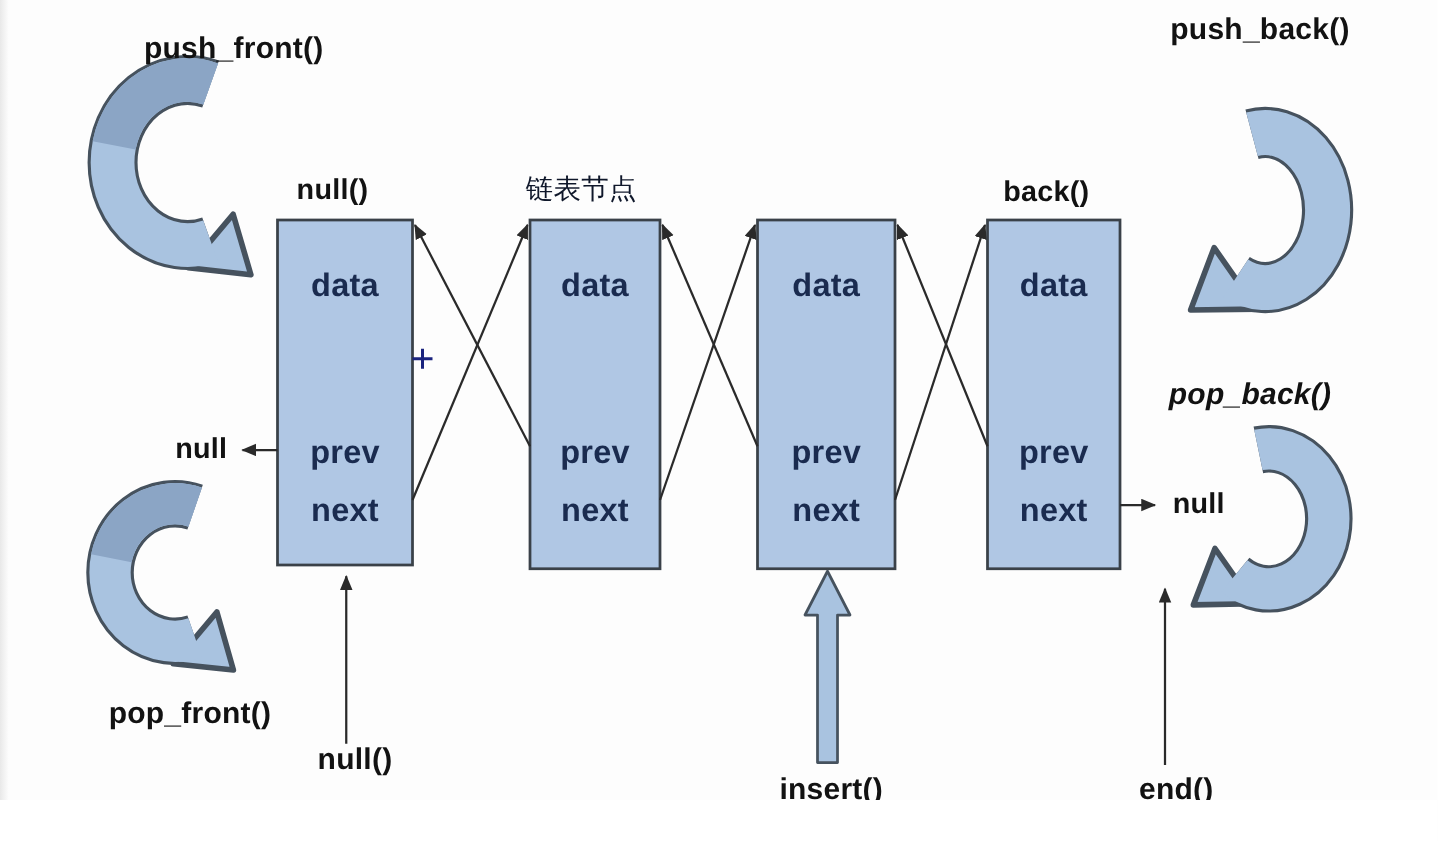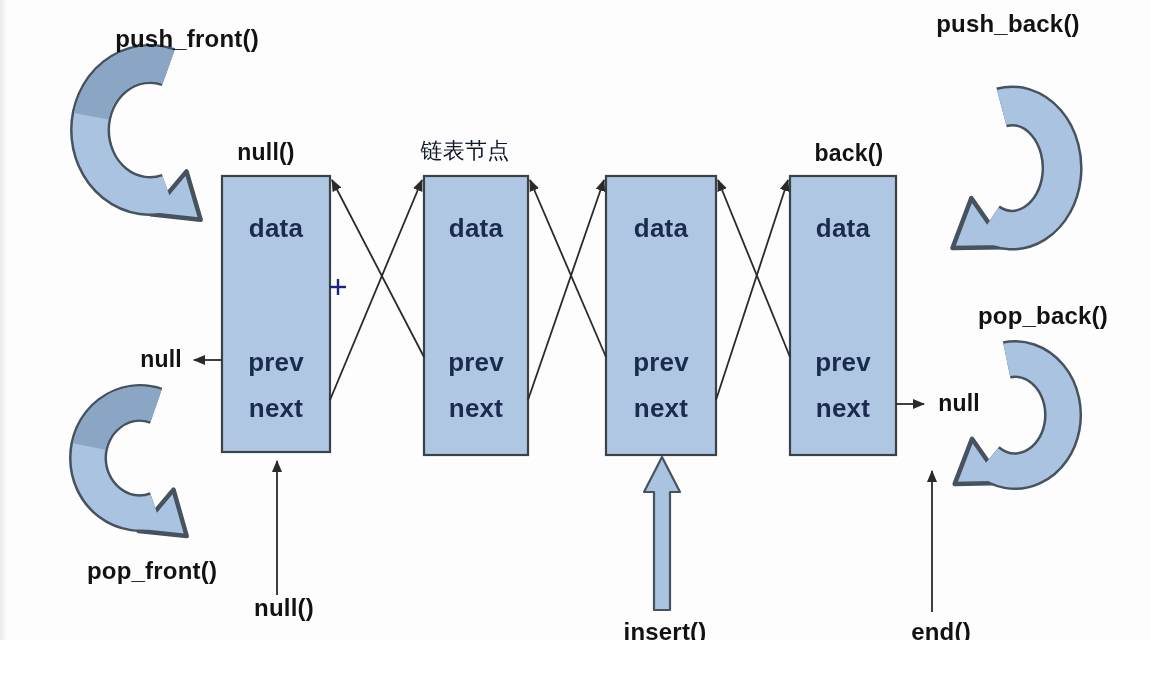--- a/index.html
+++ b/index.html
@@ -98,28 +98,28 @@
 
     <g stroke="#1a237e" stroke-width="2.4">
       <line x1="330" y1="287" x2="346" y2="287"></line>
       <line x1="338" y1="279" x2="338" y2="295"></line>
     </g>
   </svg>
 
   <div class="lbl" style="left:187px;top:39px;">push_front()</div>
   <div class="lbl" style="left:152px;top:571px;">pop_front()</div>
   <div class="lbl" style="left:1008px;top:24px;">push_back()</div>
-  <div class="lbl" style="left:1043px;top:316px;">pop_back()</div>
+  <div class="lbl" style="left:1000px;top:316px;font-style:italic;">pop_back()</div>
   <div class="lbl" style="left:284px;top:608px;">null()</div>
   <div class="lbl" style="left:665px;top:632px;">insert()</div>
   <div class="lbl" style="left:941px;top:632px;">end()</div>
 
   <div class="lbl node-title" style="left:266px;top:152px;">null()</div>
   <div class="lbl cn" style="left:465px;top:151px;">链表节点</div>
-  <div class="lbl node-title" style="left:837px;top:153px;margin-left:12px;">back()</div>
+  <div class="lbl node-title" style="left:837px;top:153px;">back()</div>
 
   <div class="lbl nulltxt" style="left:161px;top:359px;">null</div>
   <div class="lbl nulltxt" style="left:959px;top:403px;">null</div>
 
   <div class="lbl boxfield" style="left:276px;top:228px;">data</div>
   <div class="lbl boxfield" style="left:276px;top:362px;">prev</div>
   <div class="lbl boxfield" style="left:276px;top:408px;">next</div>
 
   <div class="lbl boxfield" style="left:476px;top:228px;">data</div>
   <div class="lbl boxfield" style="left:476px;top:362px;">prev</div>

